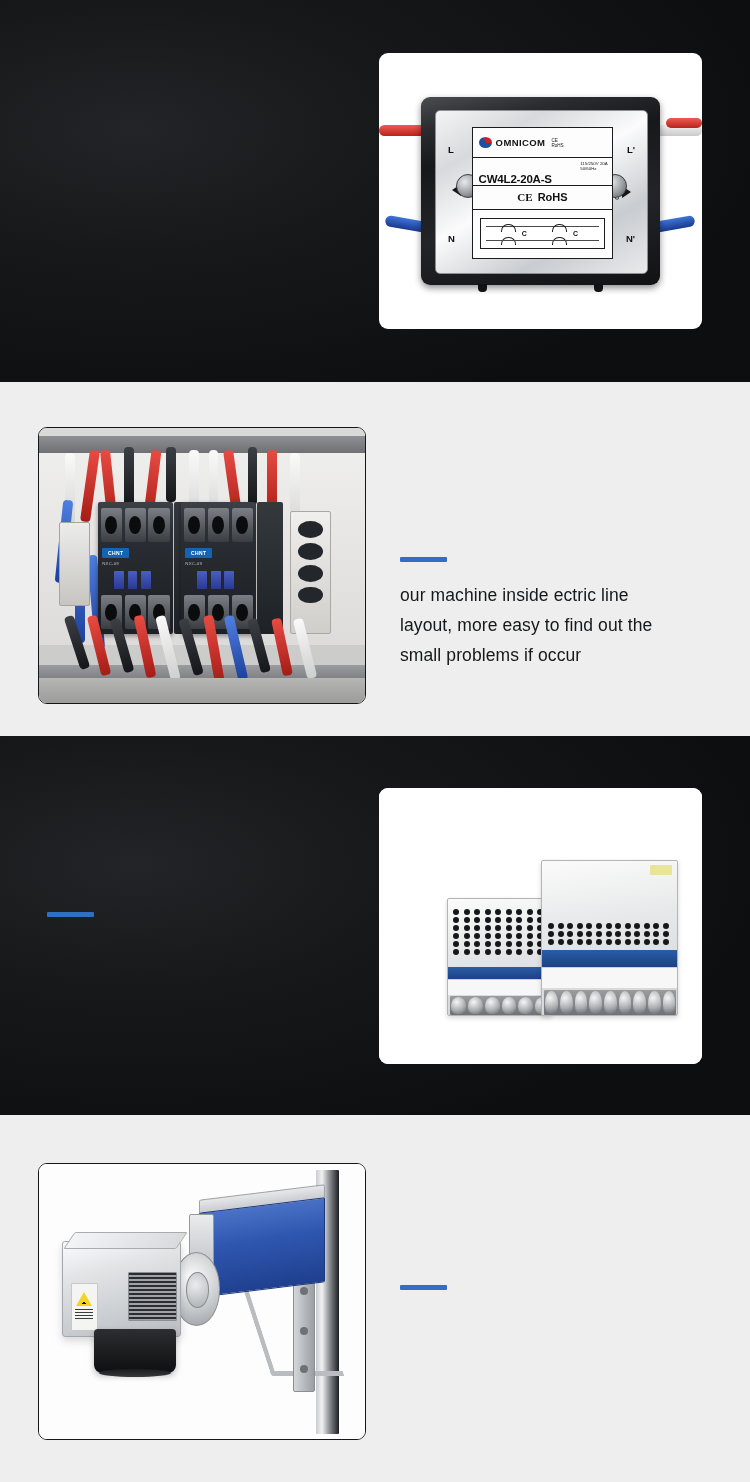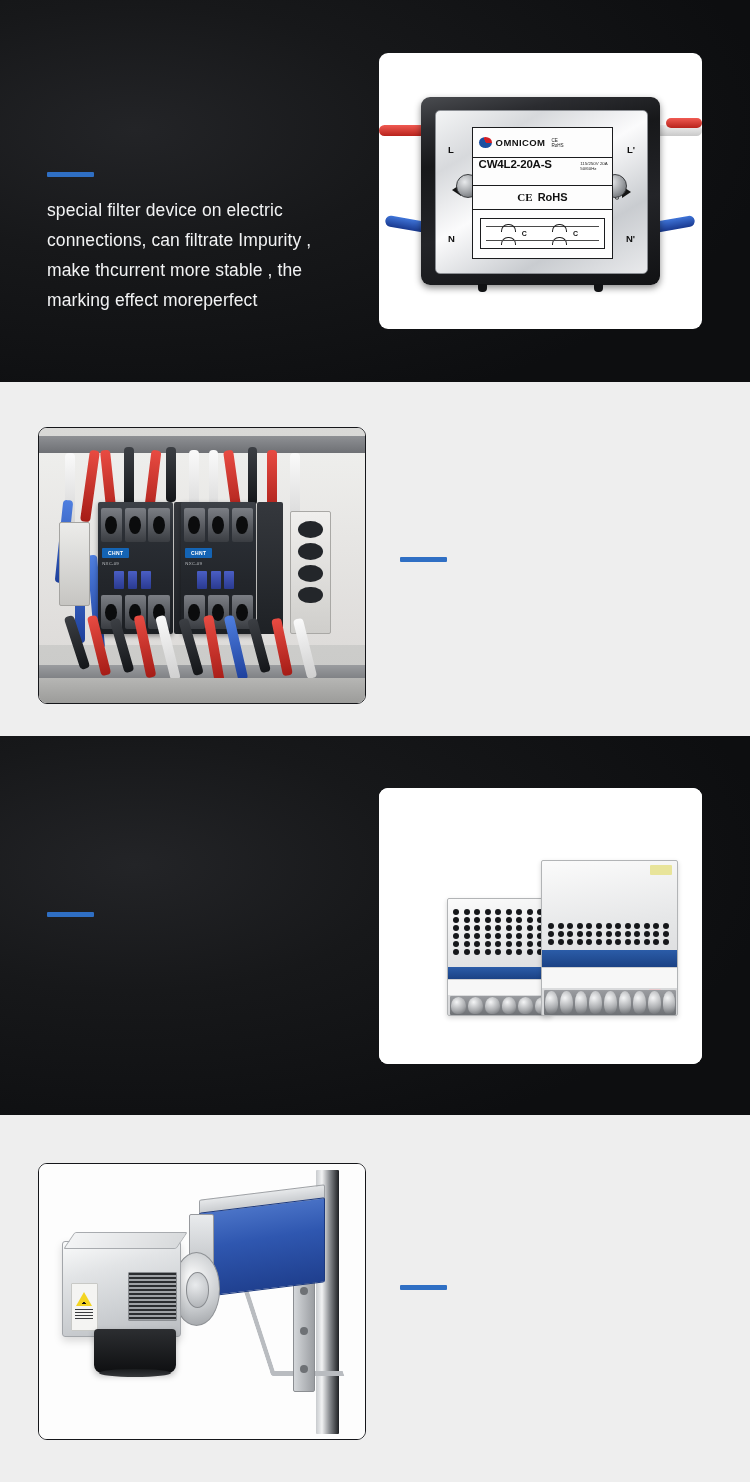--- a/index.html
+++ b/index.html
@@ -57,21 +57,21 @@
     background:linear-gradient(150deg,#f3f4f5 0%,#d7d9dc 22%,#fbfbfc 46%,#c9ccd0 74%,#e9eaec 100%);
     border:1px solid #8c8f94;
   }
   .flt-label{
     position:absolute;left:17%;top:10%;width:66%;height:80%;
     background:#fdfdfd;border:1.4px solid #1b1c1e;
     display:flex;flex-direction:column;
   }
   .flt-row{border-bottom:1.2px solid #1b1c1e;position:relative;}
   .flt-r1{height:23%;display:flex;align-items:center;padding-left:4%;gap:4px;}
-  .flt-r2{height:21%;display:flex;align-items:flex-start;padding-left:4%;}
+  .flt-r2{height:21%;display:flex;align-items:flex-end;padding-left:4%;}
   .flt-r3{height:18%;display:flex;align-items:center;justify-content:center;gap:5px;}
   .flt-r4{height:38%;border-bottom:none;display:flex;align-items:center;justify-content:center;}
   .omni-mark{
     width:13px;height:11px;border-radius:50%;
     background:conic-gradient(from 200deg,#1b4fa0 0deg 140deg,#d21f26 140deg 250deg,#1b4fa0 250deg 360deg);
     flex:0 0 auto;
   }
   .omni-name{font-size:9.5px;font-weight:bold;color:#111;letter-spacing:.4px;}
   .omni-sup{font-size:4.6px;color:#222;line-height:1.15;margin-left:2px;}
   .flt-model{font-size:11.5px;font-weight:bold;color:#101010;letter-spacing:-.2px;}
@@ -261,27 +261,20 @@
   }
   .bracket2 i{position:absolute;left:30%;width:40%;height:7%;border-radius:50%;background:#6e7175;}
 </style>
 </head>
 <body>
 
 <div class="page">
 
   <div class="section sec-dark" id="sec1">
 
-    <div class="textblock" style="left:47px;top:172px;width:310px;">
-      <div class="accent-bar" style="background: rgb(47, 111, 196);"></div>
-      <div class="feature-text">special filter device on electric
-connections, can filtrate Impurity ,
-make thcurrent more stable , the
-marking effect moreperfect</div>
-    </div>
 
     <div class="card" style="left:379px;top:53px;width:323px;height:276px;">
       <div class="photo">
         <div class="flt-wrap">
 
           <div class="wire w-red-l"></div>
           <div class="wire w-red-r"></div>
           <div class="wire w-red-r2"></div>
           <div class="wire w-blu-l"></div>
           <div class="wire w-blu-r"></div>
@@ -432,20 +425,23 @@
           <div class="tw tw-blk" style="left:66%;bottom:11%;width:3%;height:20%;transform:rotate(-15deg);"></div>
           <div class="tw tw-red" style="left:73%;bottom:10%;width:3%;height:21%;transform:rotate(-12deg);"></div>
           <div class="tw tw-wht" style="left:80%;bottom:9%;width:3%;height:22%;transform:rotate(-14deg);"></div>
           <div class="tray"></div>
         </div>
       </div>
     </div>
 
     <div class="textblock" style="left:400px;top:175px;width:300px;">
       <div class="accent-bar" style="background: rgb(47, 111, 196);"></div>
+      <div class="feature-text">our machine inside  ectric line
+layout, more easy to find out the
+small problems if occur</div>
     </div>
   </div>
 
   <div class="section sec-dark" id="sec3">
 
     <div class="textblock" style="left:47px;top:176px;width:320px;">
       <div class="accent-bar" style="background: rgb(47, 111, 196);"></div>
     </div>
 
     <div class="card" style="left:379px;top:52px;width:323px;height:276px;">

